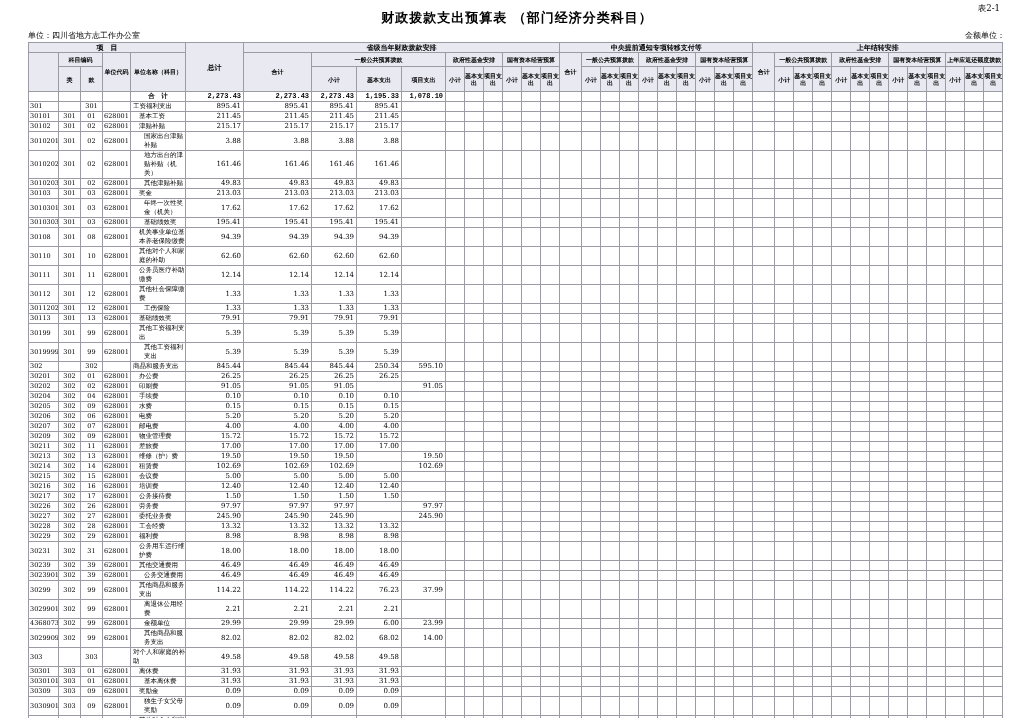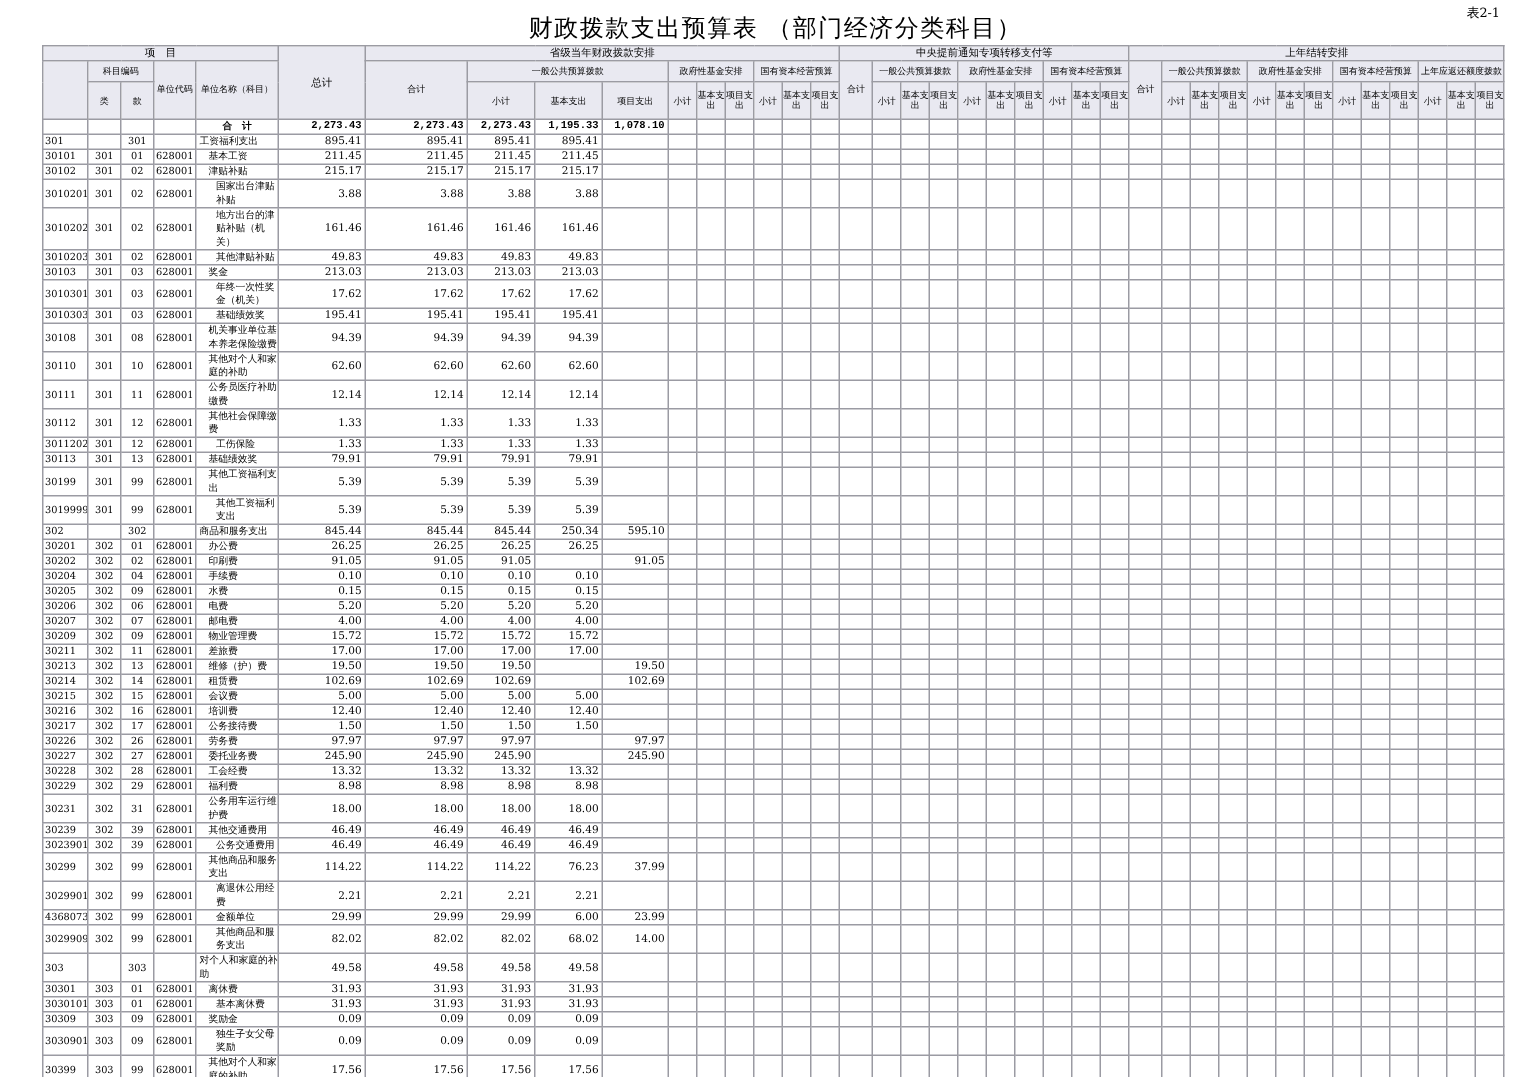--- a/index.html
+++ b/index.html
@@ -1,25 +1,25 @@
 <!DOCTYPE html>
 <html><head>
 <meta charset="utf-8">
 <style>
   html,body{margin:0;padding:0;background:#ffffff;}
   body{width:1010px;height:718px;overflow:hidden;color:#000;
        font-family:"DejaVu Serif","Liberation Serif",serif;}
   .sheet{position:relative;padding:2px 4px 0 28px;}
   .corner{position:absolute;top:3px;right:10px;font-size:8.5px;margin-left:33px;}
-  .title{text-align:center;font-weight:normal;font-size:16px;margin-top:7px;letter-spacing:1px;}
+  .title{text-align:center;font-weight:bold;font-size:13px;margin-top:7px;letter-spacing:1px;}
   .meta{display:flex;justify-content:space-between;align-items:flex-end;
         font-size:8px;margin-top:3px;margin-bottom:1px;padding-right:1px;}
   table{border-collapse:collapse;table-layout:fixed;width:974px;border:1px solid #6b6b73;}
   th,td{border:1px solid #9b9ba3;padding:0;overflow:hidden;vertical-align:middle;}
-  thead th{background:#e9e9f1;font-weight:normal;word-break:break-all;}
+  thead th{background:#e9e9f1;font-weight:bold;word-break:break-all;}
   tr.h1 th{font-size:7px;line-height:9px;height:9px;}
   tr.h2 th{font-size:6px;line-height:8px;height:13px;}
   tr.h3 th{font-size:6px;line-height:7px;height:24px;}
   th.namehead{font-size:6.5px;line-height:8px;}
   td{font-size:7px;line-height:9px;height:9px;background:#fff;}
   td.num{text-align:right;padding-right:2px;}
   td.ctr{text-align:center;font-size:6.5px;}
   td.code{text-align:left;padding-left:1px;font-size:6.5px;}
   td.name{font-size:6.5px;word-break:break-all;line-height:9px;text-align:left;}
   td.name.lv0{text-align:center;}
@@ -27,20 +27,24 @@
   td.name.lv2{padding-left:8px;}
   td.name.lv3{padding-left:13px;}
   tr.total td{font-weight:bold;font-family:Liberation Mono, monospace;}
 </style>
 </head>
 <body>
 
 <div class="sheet">
   <div class="corner">表2-1</div>
   <div class="title">财政拨款支出预算表 （部门经济分类科目）</div>
+  <div class="meta">
+    <span>单位：四川省地方志工作办公室</span>
+    <span>金额单位：</span>
+  </div>
 
   <table>
     <colgroup id="cols">
         <col style="width: 30px;">
         <col style="width: 22px;">
         <col style="width: 22px;">
         <col style="width: 28px;">
         <col style="width: 55px;">
         <col style="width: 58px;">
         <col style="width: 68px;">

